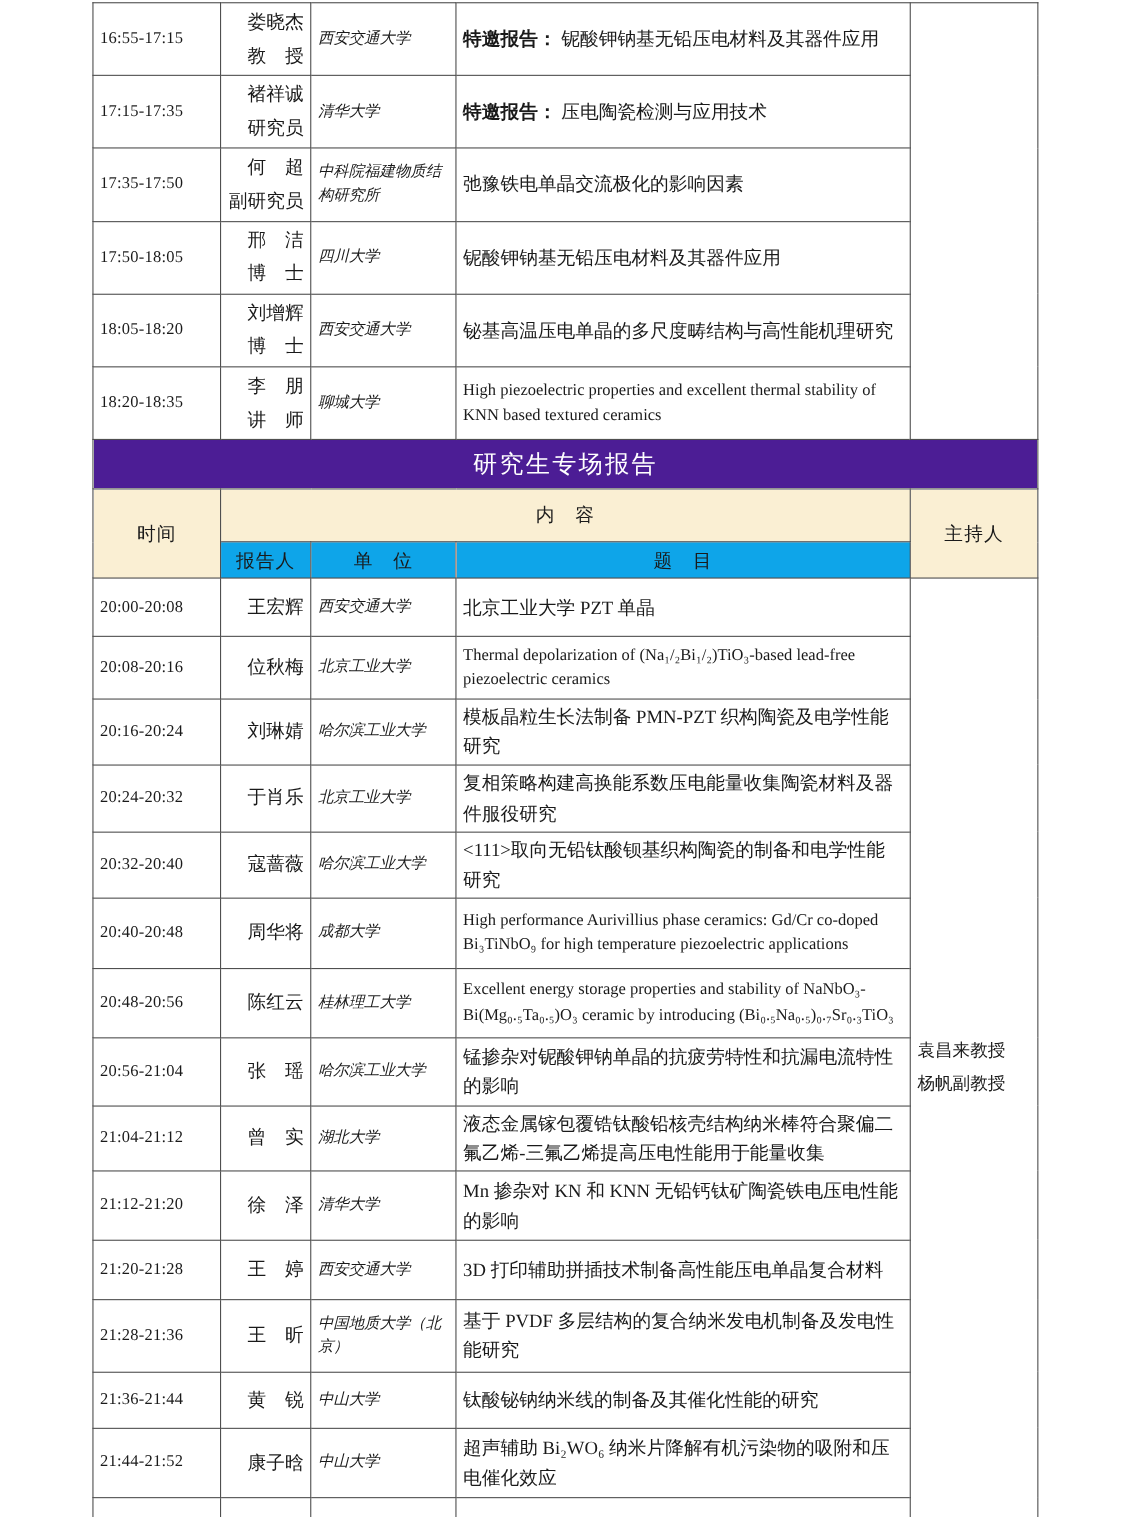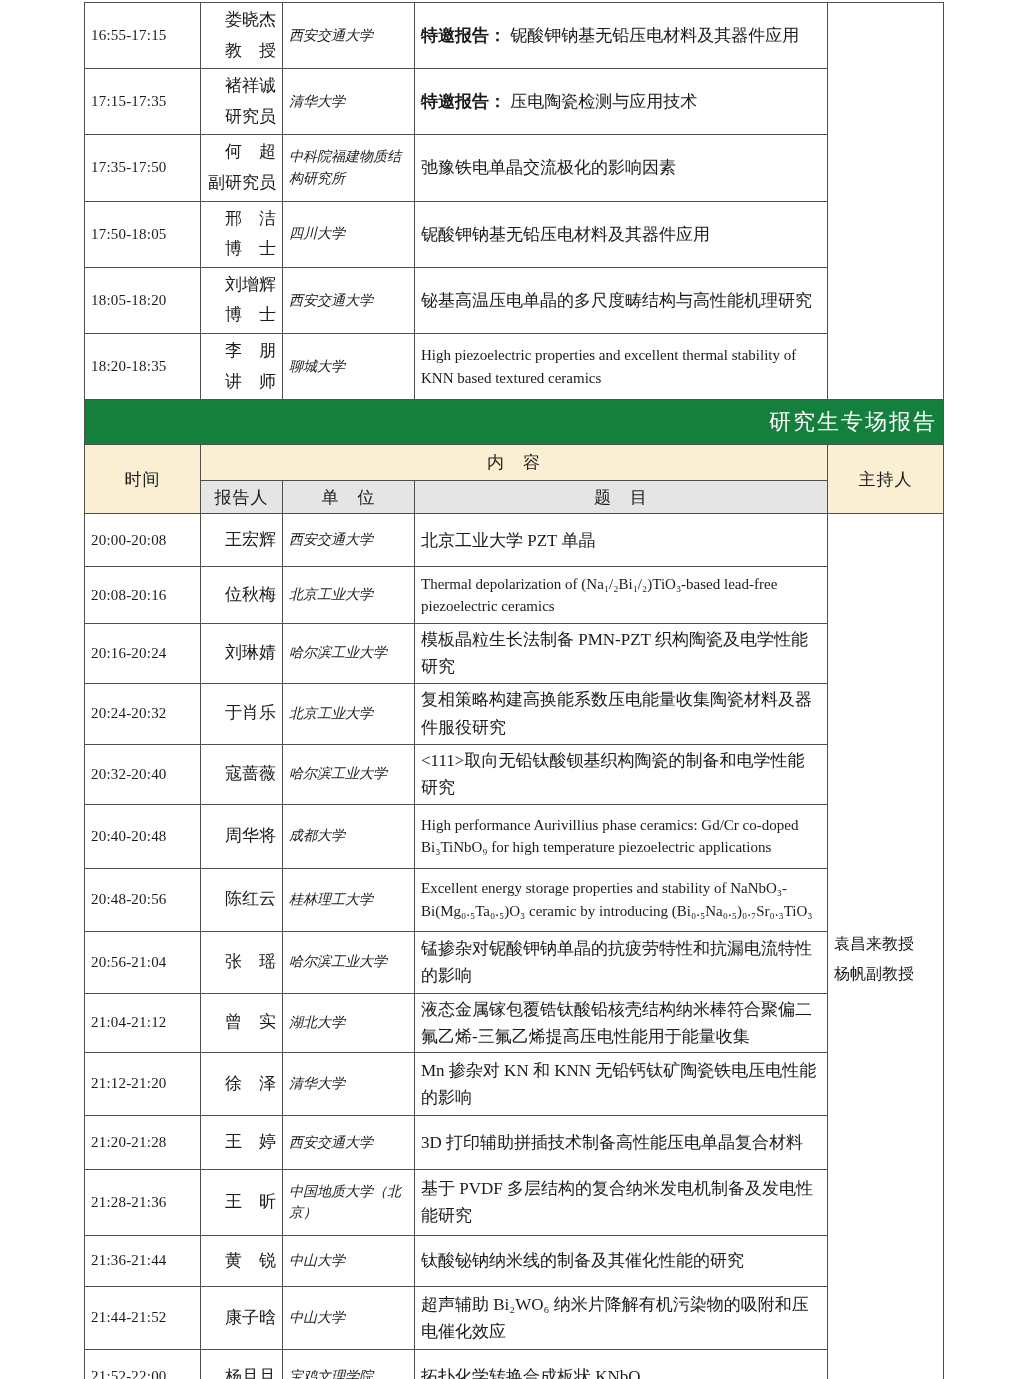--- a/index.html
+++ b/index.html
@@ -13,25 +13,25 @@
   col.c-title{width:413px;} col.c-chair{width:116px;}
 
   .time-cell{text-align:left;font-size:15px;letter-spacing:0.2px;}
   .spk-cell{text-align:right;font-size:17px;line-height:1.8;}
   .unit-cell{font-size:14px;line-height:1.55;padding-left:8px;padding-right:4px;font-style:italic;}
   .title-cell{font-size:17px;line-height:1.6;padding-left:8px;padding-right:6px;}
   .title-cell.latin{font-size:15px;line-height:1.5;}
   .bold-prefix{font-weight:bold;}
   .chair-cell{font-size:16px;line-height:1.9;text-align:left;padding-left:5px;}
 
-  .banner-cell{background:#15803d;color:#ffffff;text-align:right;
+  .banner-cell{background:#4c1d95;color:#ffffff;text-align:center;
        font-weight:bold;font-size:22px;letter-spacing:2px;height:40px;
        border-left-color:#1F4B8C;border-right-color:#1F4B8C;}
   .hdr{background:#FAEFD3;text-align:center;font-size:17px;letter-spacing:1px;}
-  .hdr-sub{background:#e5e5e5;text-align:center;font-size:17px;letter-spacing:1px;}
+  .hdr-sub{background:#0ea5e9;text-align:center;font-size:17px;letter-spacing:1px;}
 </style>
 </head>
 <body>
 
 <table class="program">
   <colgroup>
     <col class="c-time">
       <col class="c-spk">
       <col class="c-unit">
       <col class="c-title">
@@ -74,21 +74,21 @@
     <td class="time-cell">18:20-18:35</td>
     <td class="spk-cell"><span>李　朋</span><br><span>讲　师</span></td>
     <td class="unit-cell">聊城大学</td>
     <td class="title-cell latin"><span class="bold-prefix"></span><span>High piezoelectric properties and excellent thermal stability of KNN based textured ceramics</span></td>
   </tr>
 
   <tr style="height:44px">
     <td class="banner-cell" colspan="5">研究生专场报告</td>
   </tr>
 
-  <tr style="height:36px">
+  <tr style="height:48px">
     <td class="hdr" rowspan="2">时间</td>
     <td class="hdr" colspan="3">内　容</td>
     <td class="hdr" rowspan="2">主持人</td>
   </tr>
   <tr style="height:33px">
     <td class="hdr-sub">报告人</td>
     <td class="hdr-sub">单　位</td>
     <td class="hdr-sub">题　目</td>
   </tr>
 

